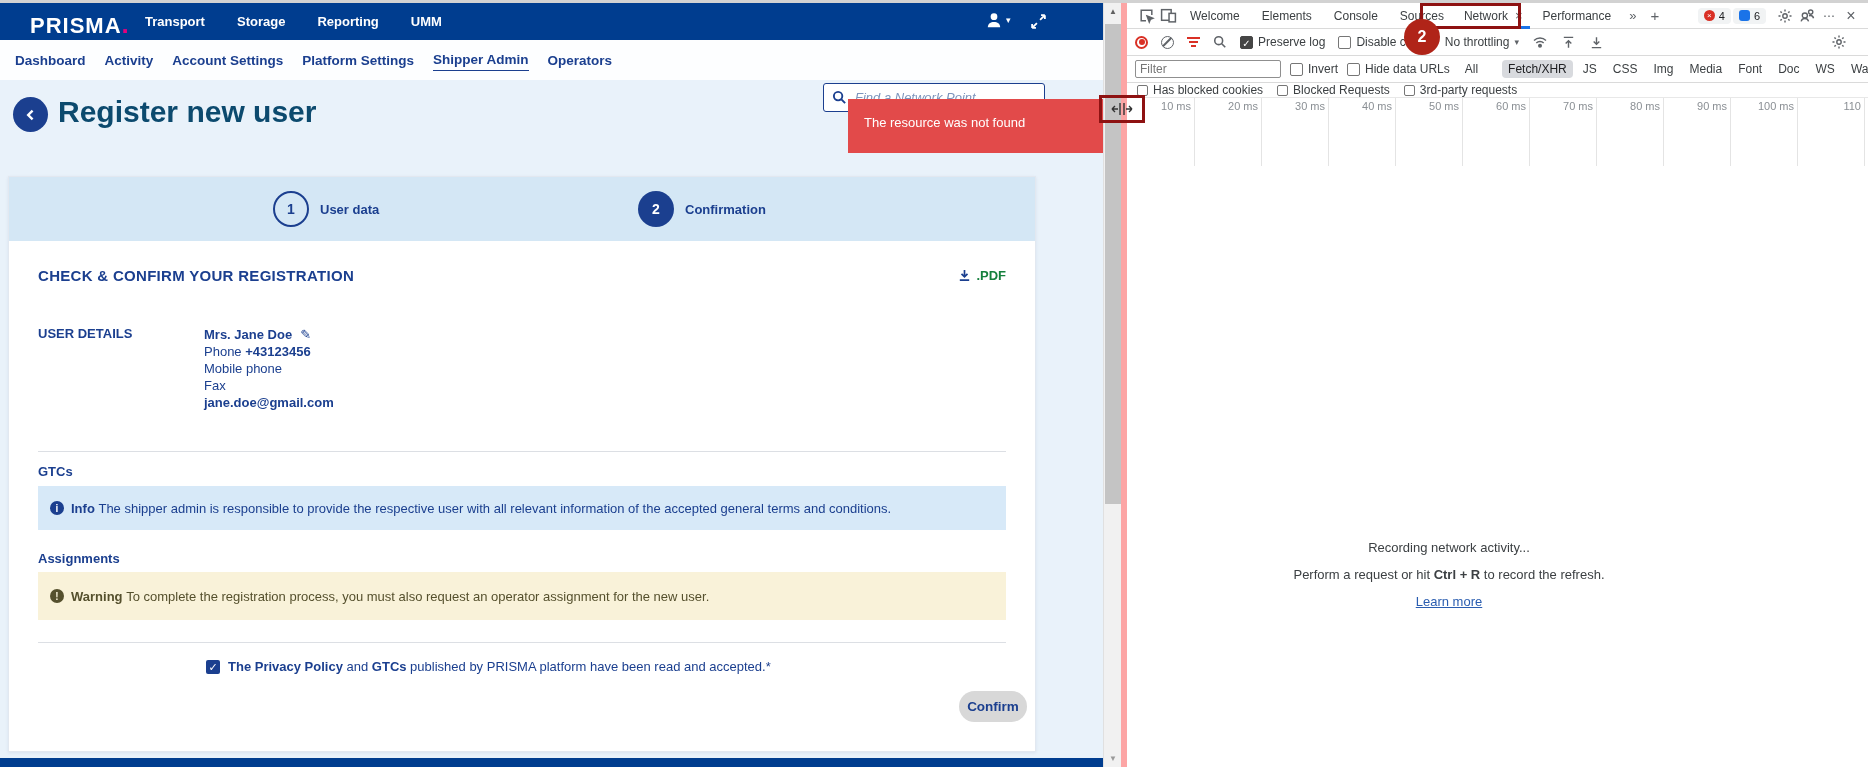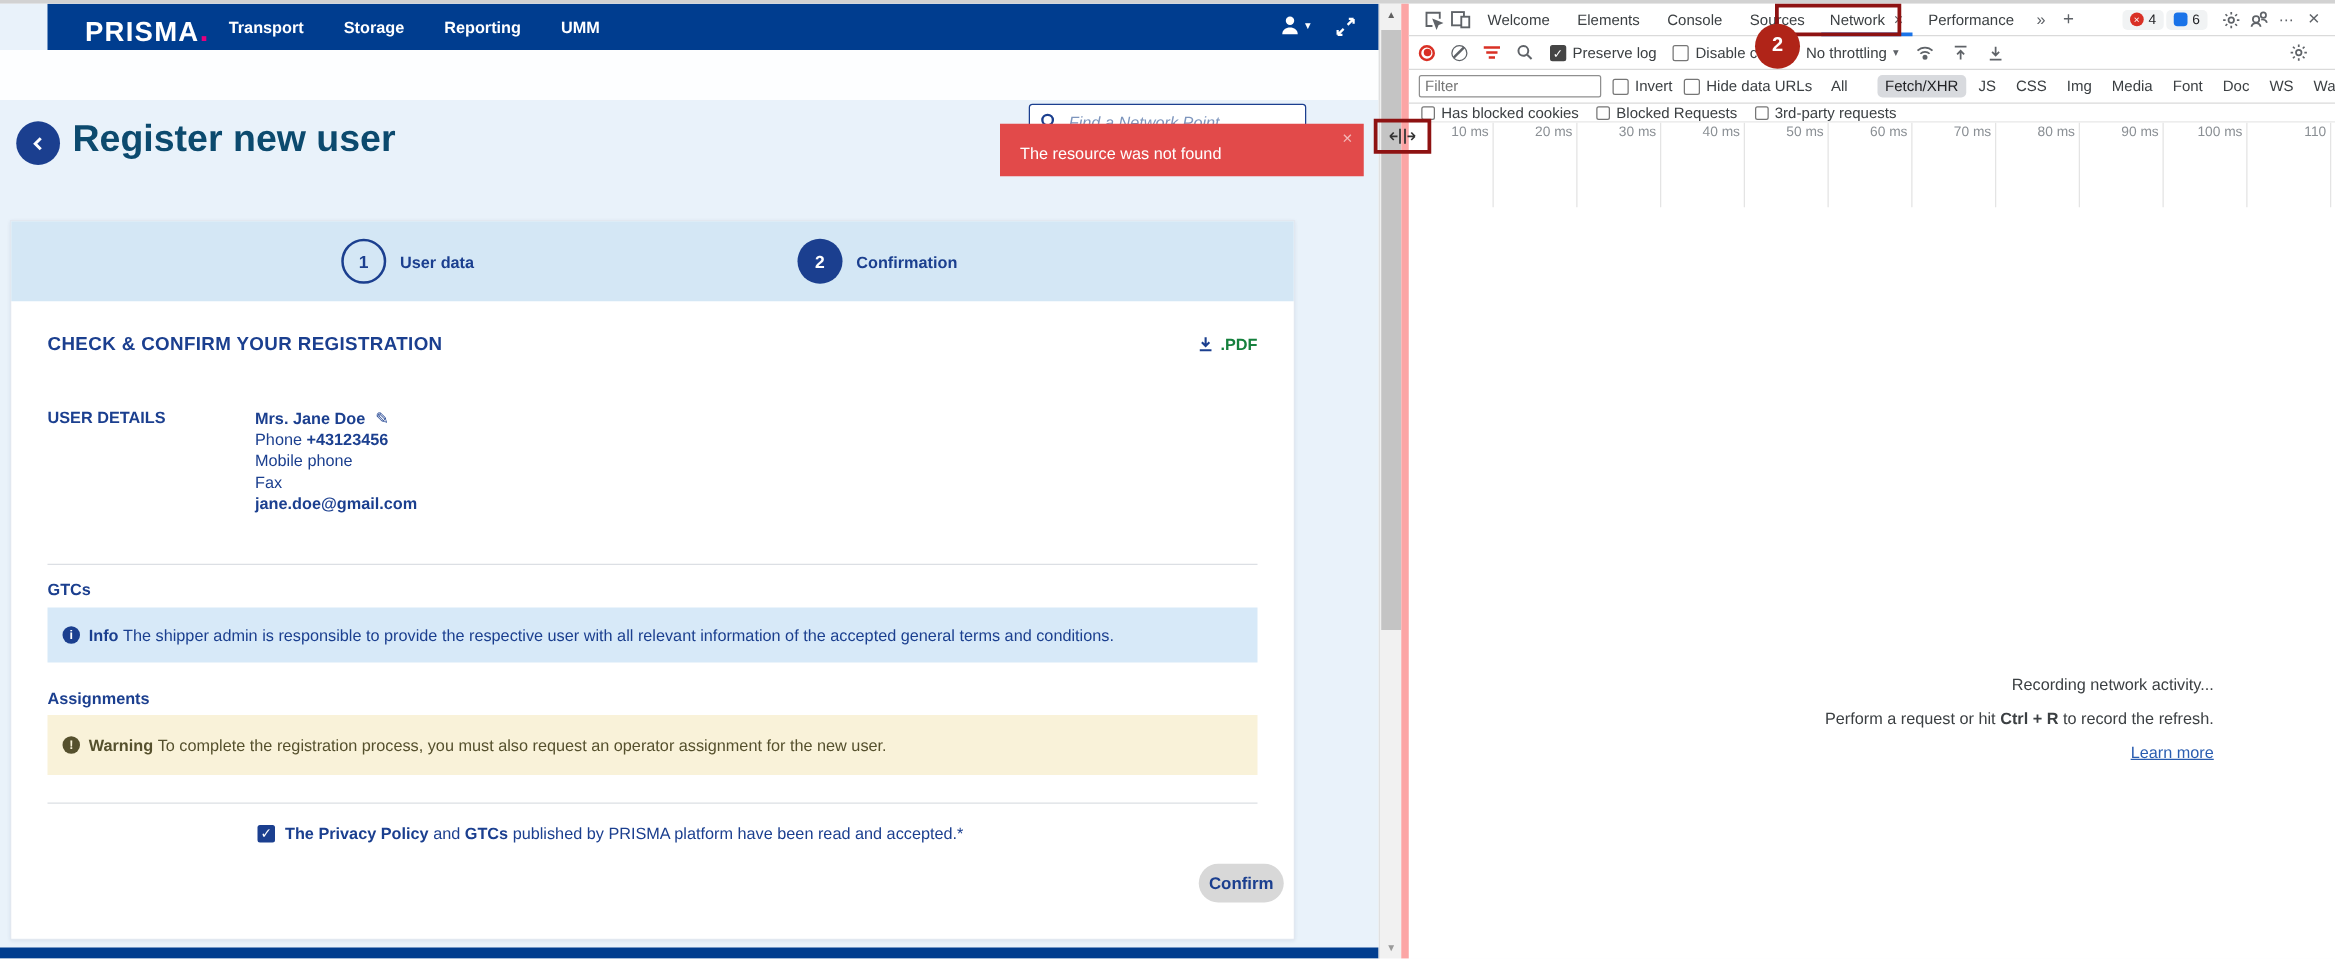--- a/index.html
+++ b/index.html
@@ -3,41 +3,41 @@
 <meta charset="utf-8">
 <style>
   * { box-sizing: border-box; margin: 0; padding: 0; }
   html,body { width:1868px; height:767px; }
   body { font-family:"Liberation Sans", sans-serif; background:#fff; }
   #root { position:relative; width:1868px; height:767px; overflow:hidden; background:#fff; }
   .top-strip { position:absolute; left:0; top:0; width:1868px; height:3px; background:#d2d2d2; }
 
   
   .app { position:absolute; left:0; top:3px; width:1103px; height:764px; background:#e9f2fa; overflow:hidden; }
-  .topbar { position:absolute; left:0; top:0; width:100%; height:37px; background:#003d8f;margin-left:38px; }
+  .topbar { position:absolute; left:0; top:0; width:100%; height:37px; background:#003d8f; }
   .logo { position:absolute; left:30px; top:6px; color:#fff; font-size:22px; font-weight:700; letter-spacing:1px; }
   .logo .dot { color:#e5007d; font-size:26px; font-weight:700; }
   .topnav { position:absolute; left:145px; top:0; height:37px; display:flex; align-items:center; gap:32px; }
   .topnav span { color:#fff; font-size:13px; font-weight:700; cursor:pointer; }
   .user-chip { position:absolute; left:985px; top:8px; display:flex; align-items:center; gap:3px; color:#fff; }
   .caret { font-size:9px; color:#fff; }
   .expand-ic { position:absolute; left:1030px; top:10px; }
 
   .subnav { position:absolute; left:0; top:37px; width:100%; height:40px; background:#fdfeff; }
   .subnav-items { position:absolute; left:15px; top:0; height:40px; display:flex; align-items:center; gap:19px; }
   .subnav-items span { color:#1b3f8f; font-size:13.5px; font-weight:700; cursor:pointer; padding:3px 0; }
   .subnav-items span.active { border-bottom:1.5px solid #1b3f8f; }
   .search-box { position:absolute; left:823px; top:43px; width:222px; height:29px; border:1px solid #1b3f8f; border-radius:3px; background:#fff; display:flex; align-items:center; padding:0 8px; gap:8px; }
   .search-box input { border:none; outline:none; flex:1; font-size:13px; color:#1b3f8f; font-family:Liberation Sans, sans-serif; background:transparent; }
   .search-box input::placeholder { font-style:italic; color:#7d95bd; }
 
   .back-btn { position:absolute; left:13px; top:94px; width:35px; height:35px; border-radius:50%; background:#1b3f8f; display:flex; align-items:center; justify-content:center; cursor:pointer; }
   .page-title { position:absolute; left:58px; top:92px; color:#0c4a6e; font-size:30px; font-weight:700; }
 
-  .toast { position:absolute; left:800px; top:96px; width:291px; height:42px; background:#e24a4a; color:#fff;text-decoration:underline; }
+  .toast { position:absolute; left:848px; top:96px; width:291px; height:54px; background:#e24a4a; color:#fff;text-decoration:underline; }
   .toast-msg { position:absolute; left:16px; top:16px; font-size:13px; }
   .toast-close { position:absolute; right:9px; top:3px; font-size:14px; color:#f3b7b7; cursor:pointer; }
 
   .card { position:absolute; left:8px; top:173px; width:1028px; height:576px; background:#fff; border:1px solid #e2e8f0; box-shadow:0 1px 3px rgba(20,50,100,.08); }
   .stepper { position:relative; width:100%; height:64px; background:#d4e7f5; }
   .step { position:absolute; top:14px; display:flex; align-items:center; gap:11px; cursor:pointer; }
   .step1 { left:264px; } .step2 { left:629px; }
   .step-circle { width:36px; height:36px; border-radius:50%; display:flex; align-items:center; justify-content:center; font-size:14px; font-weight:700; }
   .step1 .step-circle { border:2px solid #1b3f8f; color:#1b3f8f; }
   .step2 .step-circle { background:#1b3f8f; color:#fff; }
@@ -117,21 +117,21 @@
   .row3-wrap { display:flex; align-items:center; gap:4px; }
 
   .dt-row4 { height:15px; padding:0 10px; gap:14px; border-bottom:1px solid #e8e8e8; }
   .dt-row4 .cb-sq { width:11px; height:11px; }
   .dt-row4 { font-size:12px; }
 
   .ruler { position:absolute; left:0; top:95px; height:68px; width:747px; display:flex; overflow:hidden; }
   .ruler-cell { height:68px; border-right:1px solid #e4e4e4; font-size:11px; color:#8a8f94; text-align:right; padding:2px 3px 0 0; flex:none; }
   .rc-first { width:68px; } .rc { width:67px; }
 
-  .empty-state { position:absolute; left:0; top:537px; width:644px; text-align:right; color:#3c4043; font-size:13px; }
+  .empty-state { position:absolute; left:0; top:537px; width:644px; text-align:center; color:#3c4043; font-size:13px; }
   .empty-state .l1 { margin-bottom:12px; }
   .empty-state .key { font-weight:700; }
   .learn-more { display:inline-block; margin-top:12px; color:#2a5db0; text-decoration:underline; cursor:pointer; }
 
   
   .ann-tab-box { position:absolute; left:293px; top:0; width:101px; height:26px; border:3px solid #8e1212; z-index:5; pointer-events:none; }
   .ann-circle { position:absolute; left:277px; top:16px; width:36px; height:36px; border-radius:50%; background:#b02418; color:#fff; font-size:16px; font-weight:700; display:flex; align-items:center; justify-content:center; z-index:6; }
   .ann-div-box { position:absolute; left:1099px; top:95px; width:46px; height:28px; border:3px solid #8e1212; z-index:6; display:flex; align-items:center; justify-content:center; }
   svg { display:block; }
 </style>
@@ -160,20 +160,28 @@
         <span class="caret">▾</span>
       </div>
       <div class="expand-ic">
           <svg width="17" height="17" viewBox="0 0 16 16" fill="none" stroke="#fff" stroke-width="1.7">
             <path d="M9.5 6.5L14 2M14 2h-3.6M14 2v3.6M6.5 9.5L2 14M2 14h3.6M2 14v-3.6"></path>
           </svg>
         </div>
     </div>
 
     <div class="subnav">
+      <div class="subnav-items">
+        <span>Dashboard</span>
+        <span>Activity</span>
+        <span>Account Settings</span>
+        <span>Platform Settings</span>
+        <span class="active">Shipper Admin</span>
+        <span>Operators</span>
+      </div>
       <div class="search-box">
         <span>
             <svg width="15" height="15" viewBox="0 0 16 16" fill="none" stroke="#1b3f8f" stroke-width="2">
               <circle cx="6.5" cy="6.5" r="4.5"></circle>
               <path d="M10 10l4 4"></path>
             </svg>
           </span>
         <input type="text" placeholder="Find a Network Point" style="">
       </div>
     </div>

